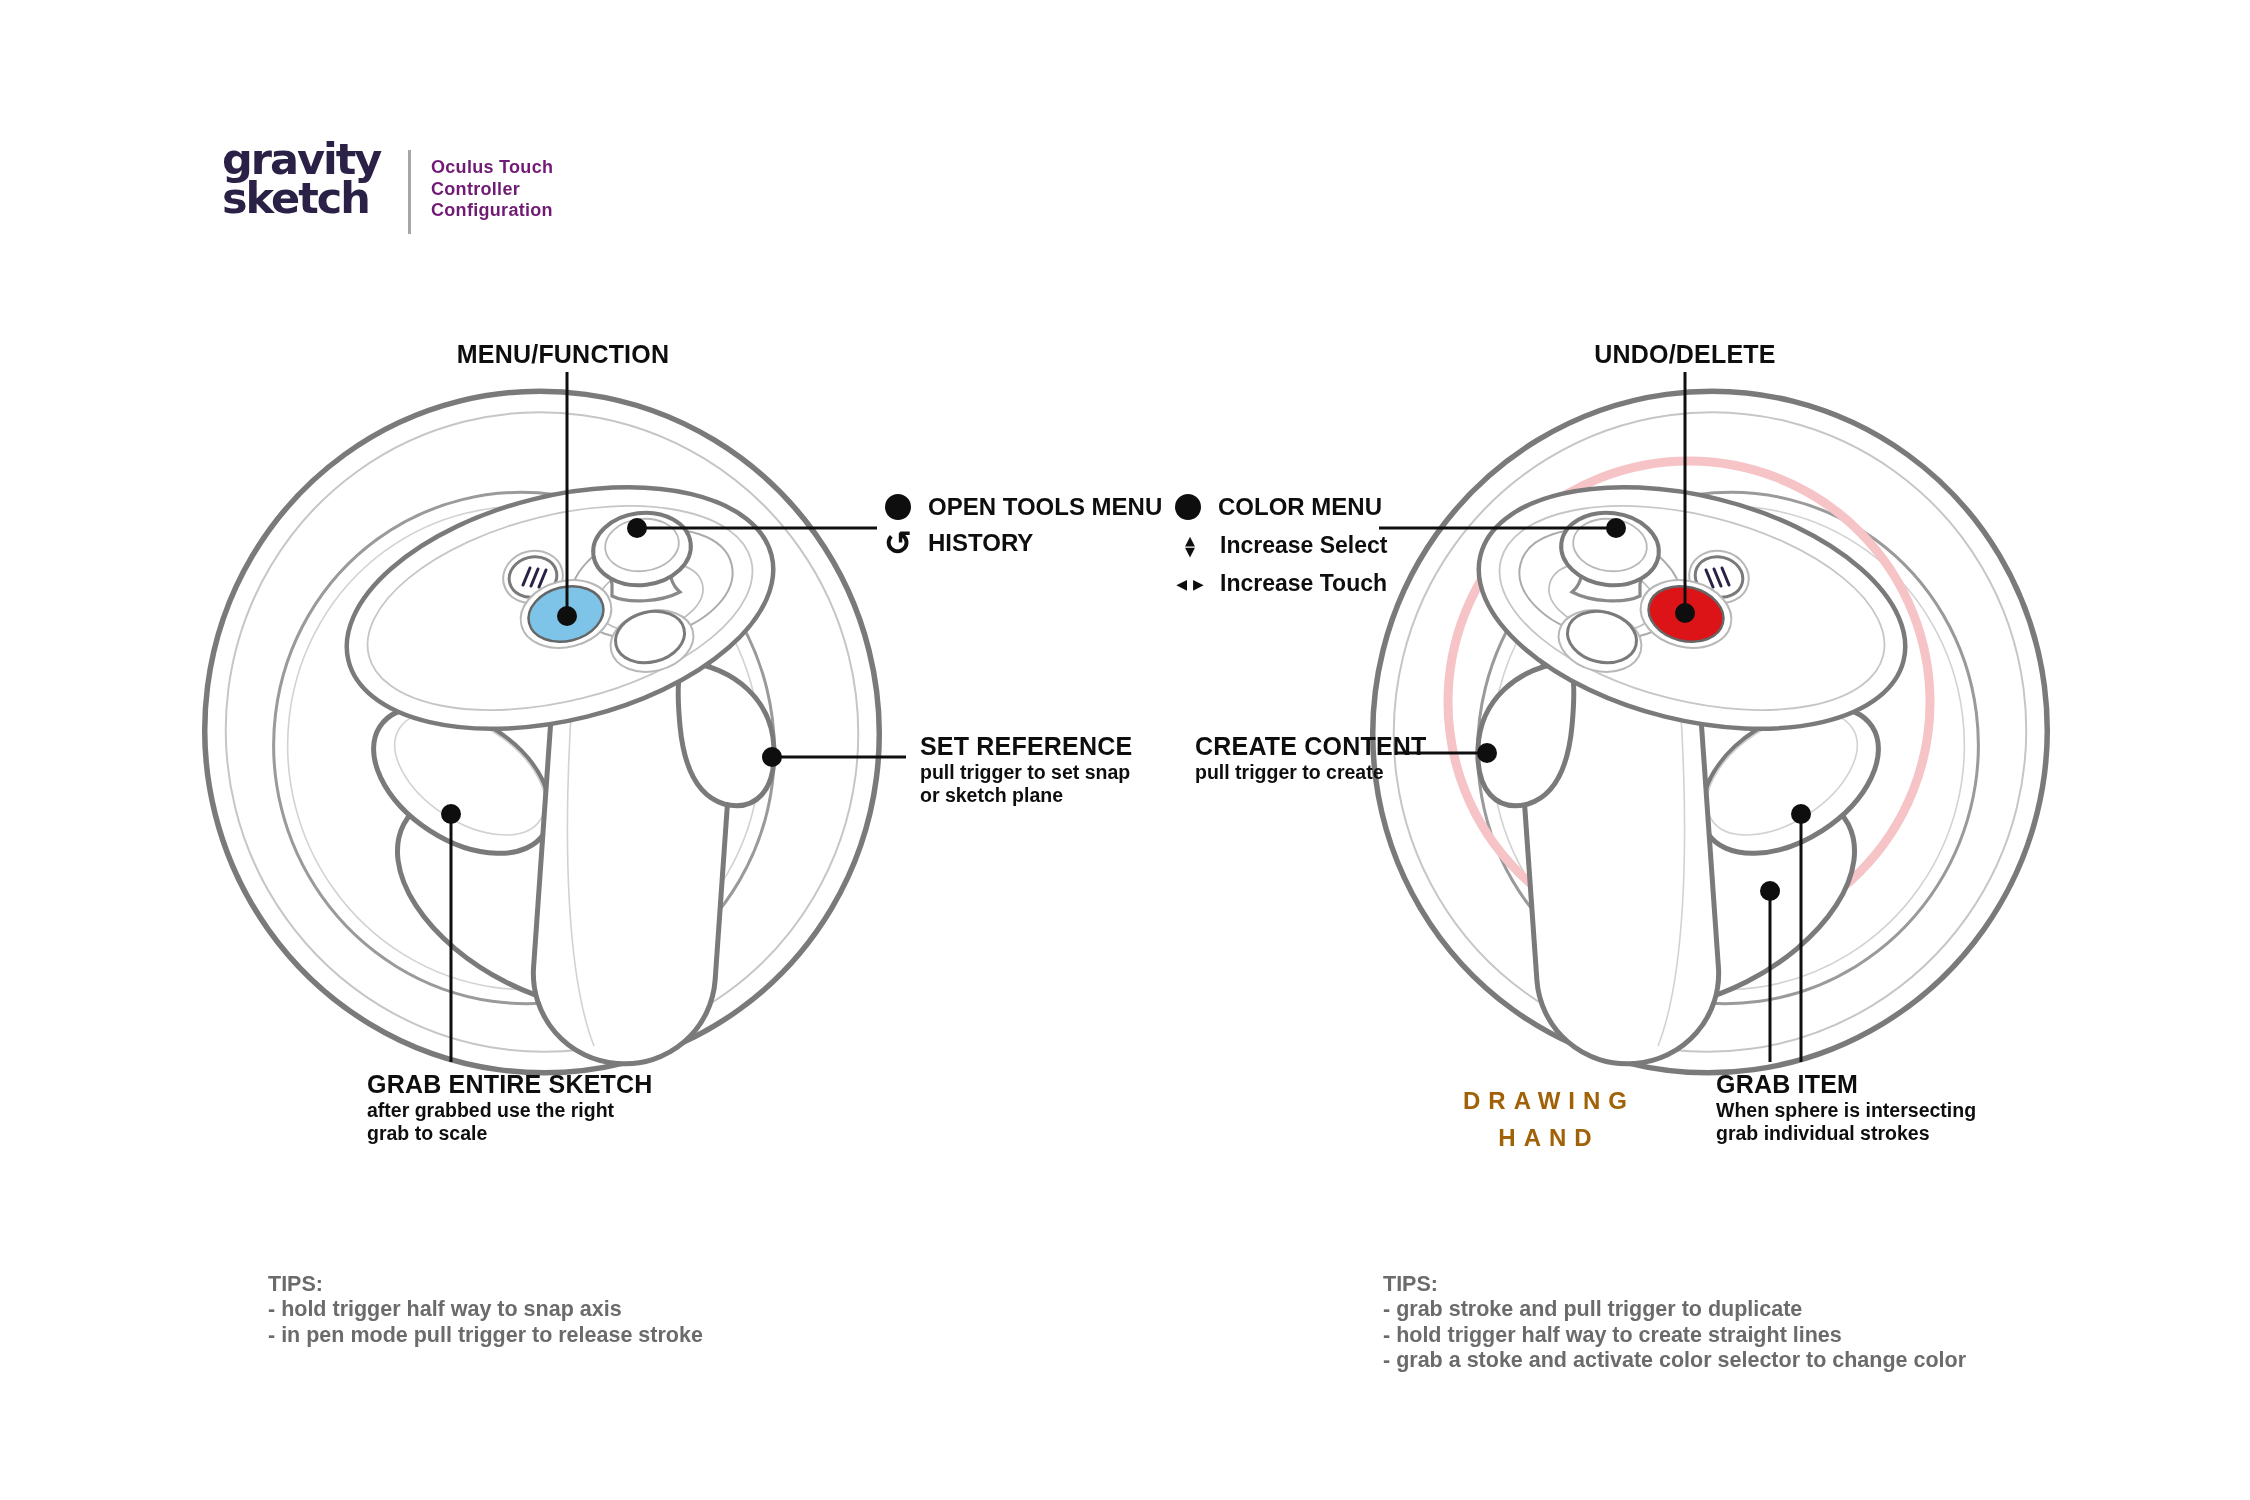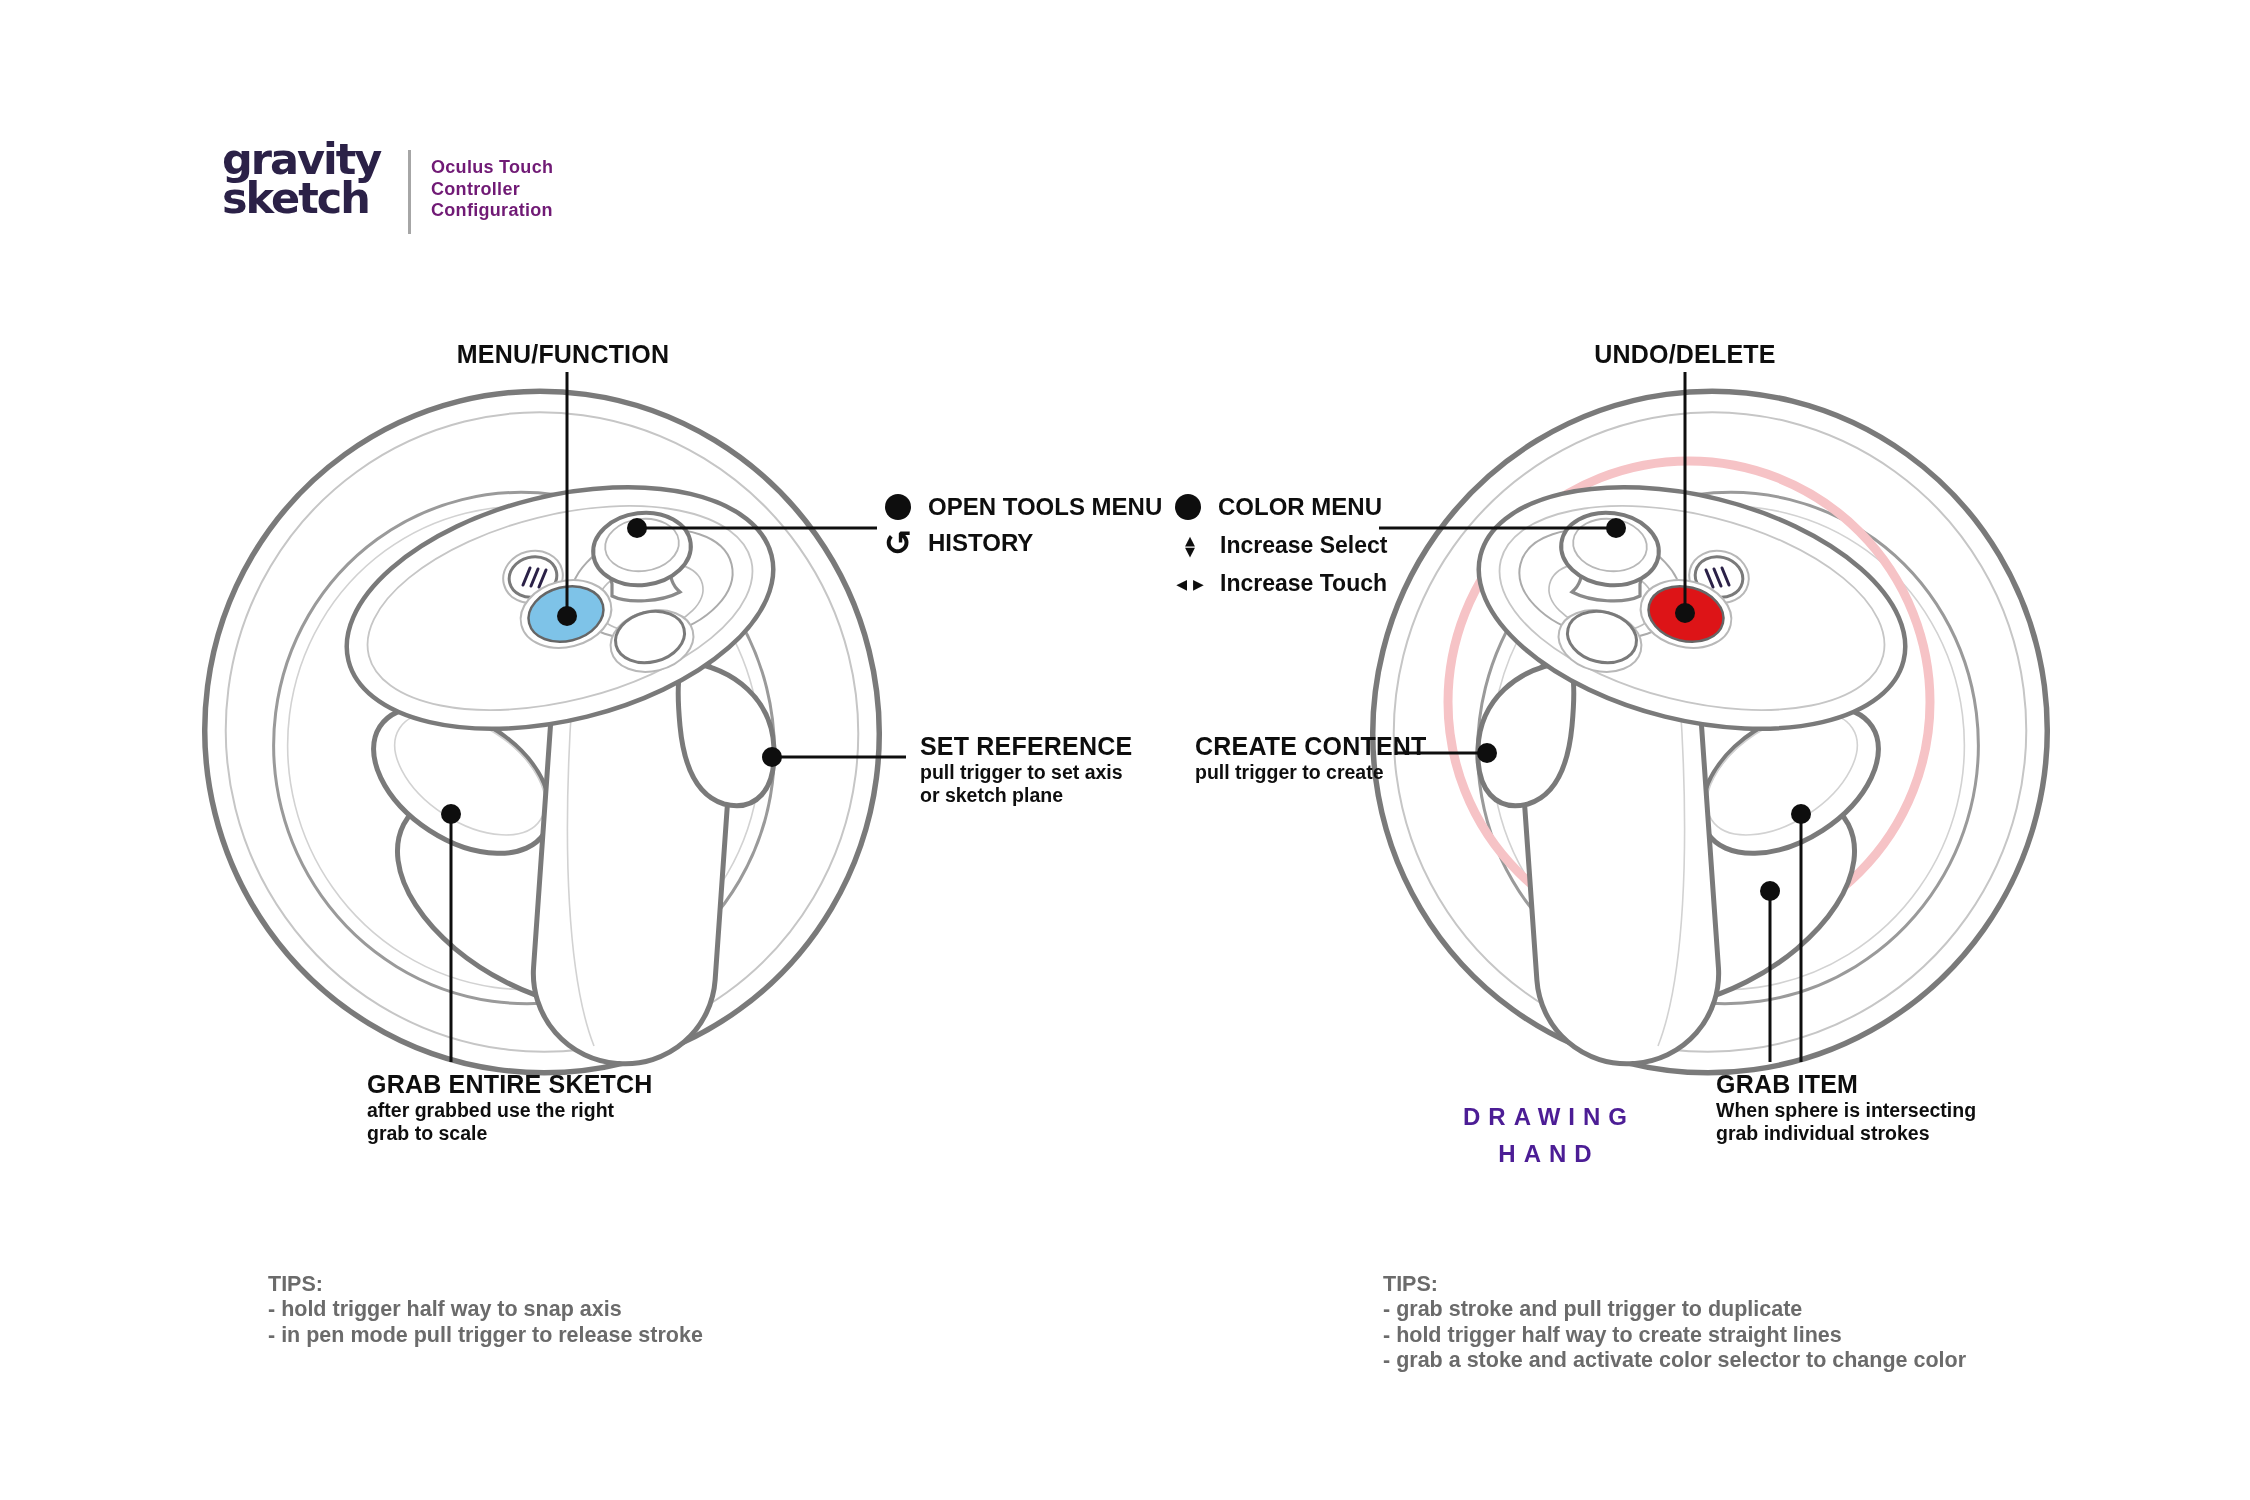--- a/index.html
+++ b/index.html
@@ -24,22 +24,22 @@
   .legend-label.small{font-size:23px;}
   .ic-box{width:28px;display:flex;justify-content:center;align-items:center;flex:0 0 28px;}
   .dot-ic{width:26px;height:26px;border-radius:50%;background:#0e0e0e;}
   .history-ic{font-size:34px;font-weight:700;color:#0e0e0e;line-height:28px;
     font-family:"DejaVu Sans", sans-serif;}
   .updown-ic{display:flex;flex-direction:column;align-items:center;font-size:13px;
     line-height:11px;color:#0e0e0e;font-family:"DejaVu Sans", sans-serif;}
   .leftright-ic{display:flex;gap:6px;font-size:14px;color:#0e0e0e;
     font-family:"DejaVu Sans", sans-serif;}
   
-  .drawing-hand{font-size:24px;font-weight:700;letter-spacing:8px;color:#4c1d95;
-    line-height:37px;text-align:center;white-space:nowrap;margin-top:16px;}
+  .drawing-hand{font-size:24px;font-weight:700;letter-spacing:8px;color:#a16207;
+    line-height:37px;text-align:center;white-space:nowrap;}
   .tips{font-size:21.5px;font-weight:700;line-height:25.3px;color:#6b6b6b;white-space:nowrap;}
 </style>
 </head>
 <body>
 
 <svg class="layer" width="2250" height="1500" viewBox="0 0 2250 1500">
   <defs>
     <g id="ring">
       <ellipse cx="542" cy="732" rx="337" ry="341" transform="rotate(-14 542 732)" fill="#ffffff" stroke="#7a7a7a" stroke-width="5.5"></ellipse>
       <ellipse cx="542" cy="732" rx="316" ry="320" transform="rotate(-14 542 732)" fill="none" stroke="#c6c6c6" stroke-width="2"></ellipse>
@@ -130,21 +130,21 @@
     </span>
   <span class="legend-label">OPEN TOOLS MENU</span>
 </div>
 <div class="abs legend-row" style="left:884px;top:529px;">
   <span class="ic-box history-ic">↺</span>
   <span class="legend-label">HISTORY</span>
 </div>
 
 <div class="abs" style="left:920px;top:732px;">
   <div class="h1">SET REFERENCE</div>
-  <div class="sub">pull trigger to set axis</div>
+  <div class="sub">pull trigger to set snap</div>
   <div class="sub">or sketch plane</div>
 </div>
 
 <div class="abs" style="left:367px;top:1070px;">
   <div class="h1">GRAB ENTIRE SKETCH</div>
   <div class="sub">after grabbed use the right</div>
   <div class="sub">grab to scale</div>
 </div>
 
 <div class="abs tips" style="left:268px;top:1272px;">

